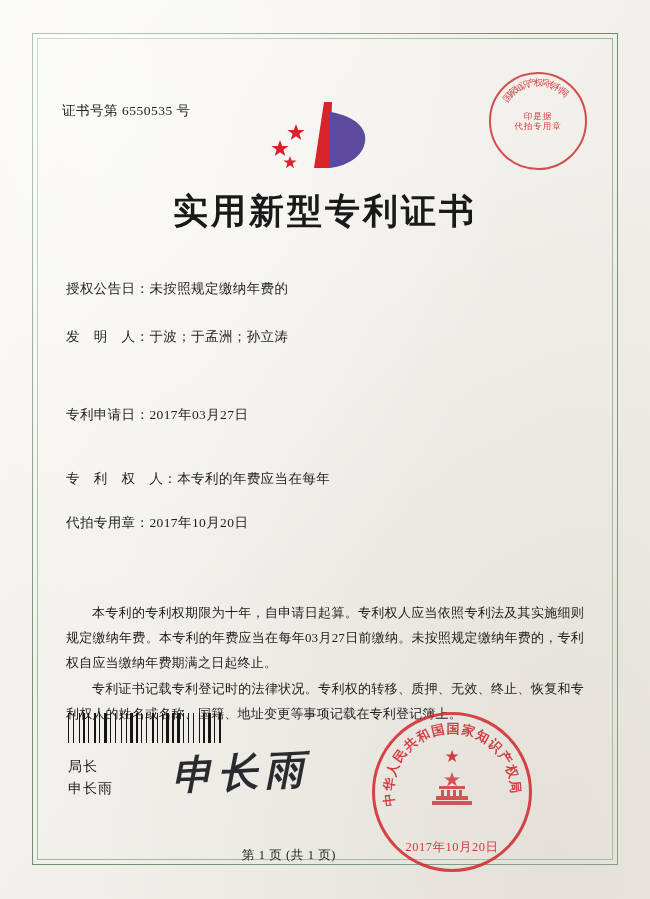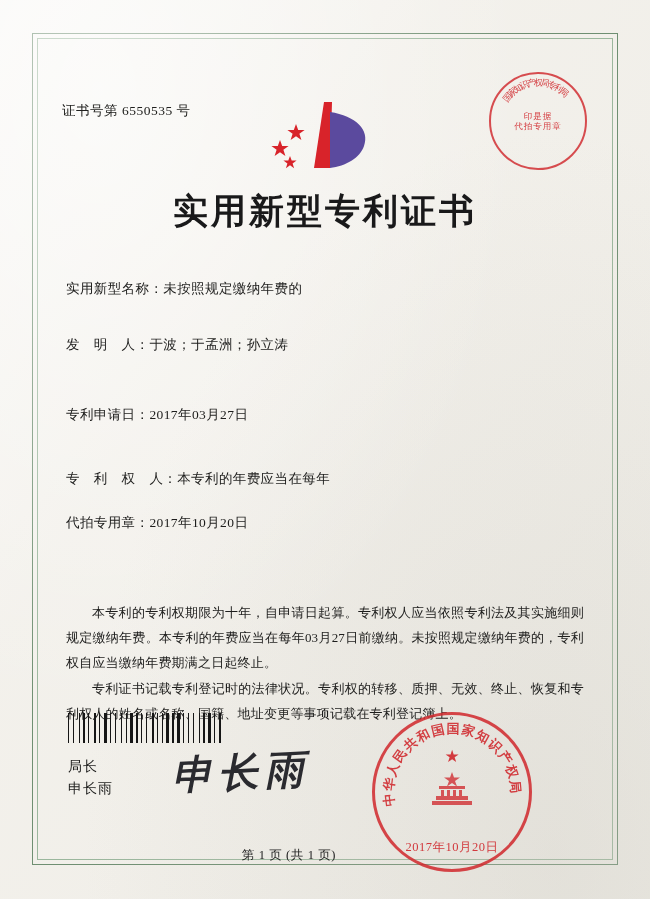--- a/index.html
+++ b/index.html
@@ -144,21 +144,21 @@
     white-space: nowrap;
     letter-spacing: 0.4px;
   }
   .field .lab {
     display: inline-block;
   }
   .field .val {
     display: inline-block;
   }
   .f1 { top: 280px; }
-  .f2 { top: 336px; }
+  .f2 { top: 328px; }
   .f3 { top: 375px; }
   .f4 { top: 406px; }
   .f5 { top: 470px; }
   .f6 { top: 514px; }
 
   
   .para {
     position: absolute;
     left: 66px;
     width: 518px;
@@ -310,21 +310,21 @@
           <span style="transform: rotate(32deg) translate(0px, -38px) rotate(0deg) translate(-50%, -50%);">利</span>
           <span style="transform: rotate(42.5deg) translate(0px, -38px) rotate(0deg) translate(-50%, -50%);">局</span>
         </div>
       <div class="mid">印是据
 代拍专用章</div>
     </div>
 
     <div class="title">实用新型专利证书</div>
 
     <div class="field f1">
-      <span class="lab">实用新型名称：</span><span class="val">未按照规定缴纳年费的</span>
+      <span class="lab">授权公告日：</span><span class="val">未按照规定缴纳年费的</span>
     </div>
     <div class="field f2">
       <span class="lab">发　明　人：</span><span class="val">于波；于孟洲；孙立涛</span>
     </div>
     <div class="field f4">
       <span class="lab">专利申请日：</span><span class="val">2017年03月27日</span>
     </div>
     <div class="field f5">
       <span class="lab">专　利　权　人：</span><span class="val">本专利的年费应当在每年</span>
     </div>

